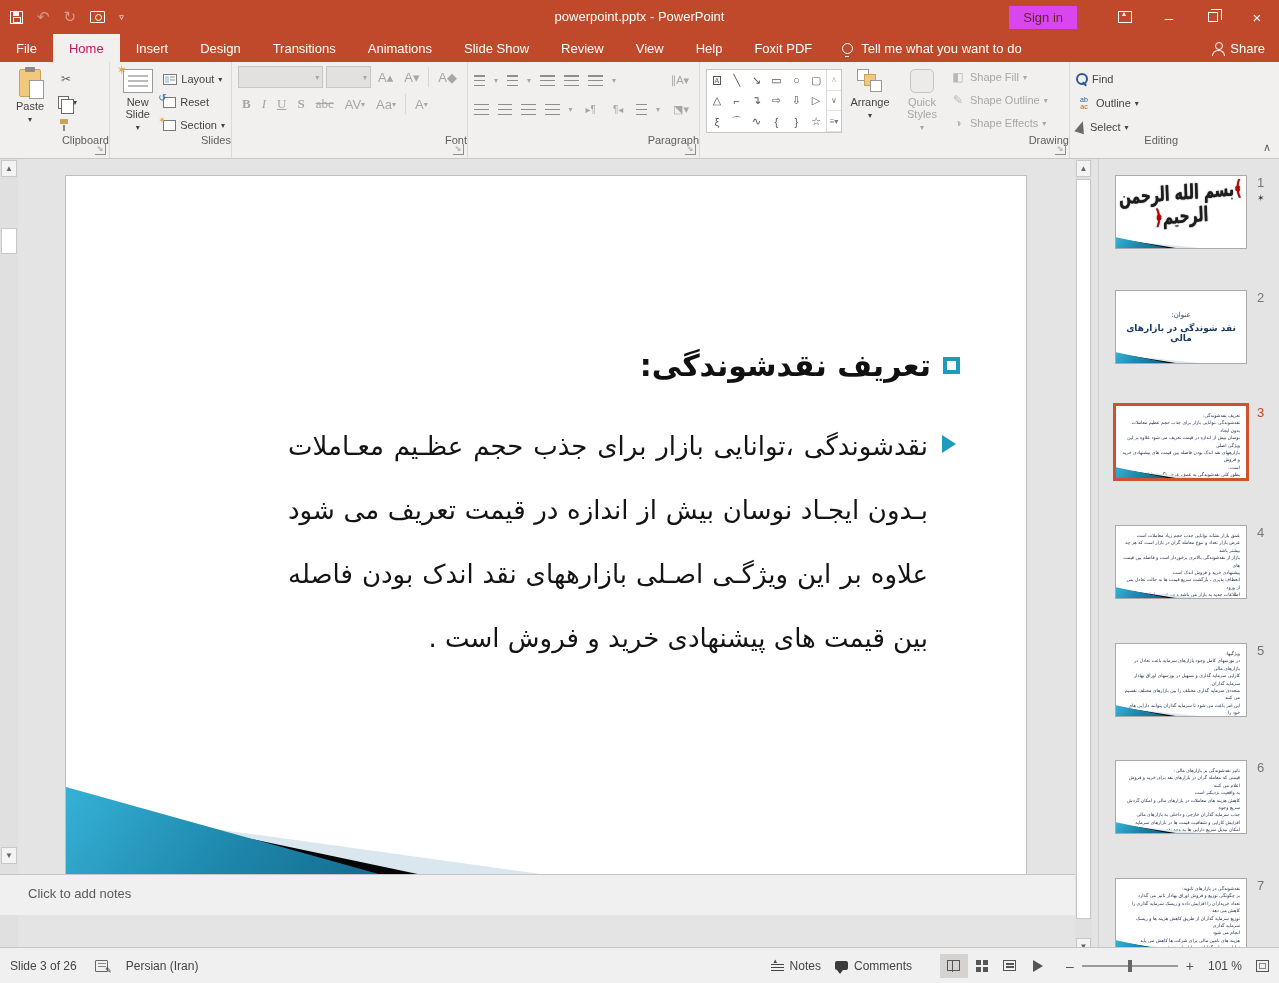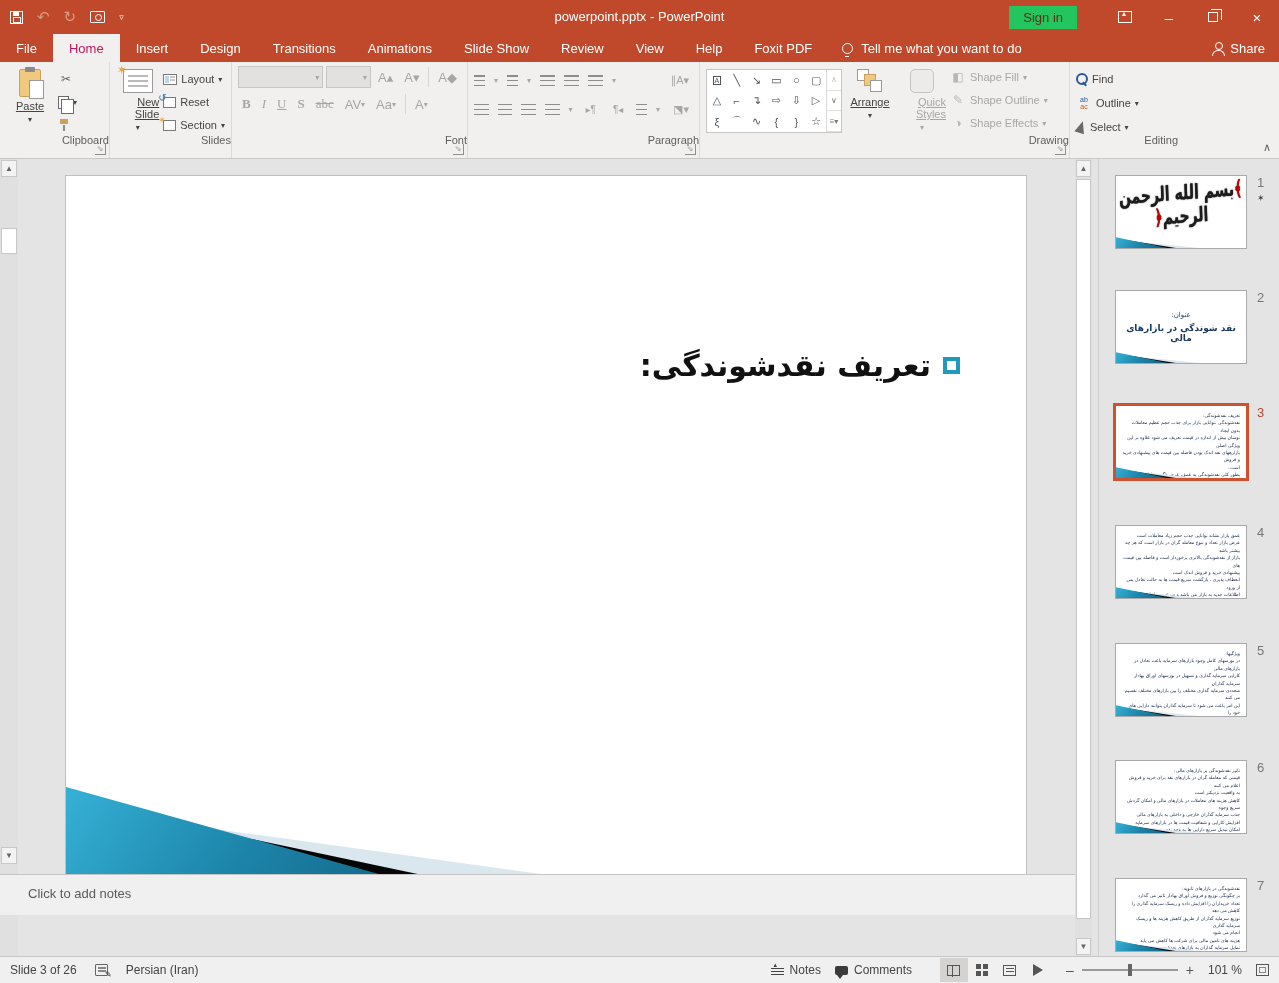--- a/index.html
+++ b/index.html
@@ -12,21 +12,21 @@
   .qat { position:absolute; left:10px; top:0; height:34px; display:flex; align-items:center; gap:14px; }
   .qat-icon { font-size:15px; color:#fff; cursor:default; }
   .qat-icon.faded { color:#DA9A86; }
   .save-ic { width:13px; height:13px; border:1.5px solid #fff; position:relative; }
   .save-ic:before { content:""; position:absolute; top:0; left:2px; width:6px; height:4px; background:#fff; }
   .save-ic:after { content:""; position:absolute; bottom:0; left:2px; width:6px; height:4px; border:1px solid #fff; }
   .present-ic { width:15px; height:12px; border:1.5px solid #fff; border-radius:1px; position:relative; }
   .present-ic:before { content:""; position:absolute; left:4px; top:2px; width:5px; height:5px; border:1.5px solid #fff; border-radius:50%; }
   .title-text { position:absolute; top:0; left:0; right:0; height:34px; text-align:center; line-height:34px; font-size:13px; color:#fff; }
   .tb-right { position:absolute; right:0; top:0; height:34px; display:flex; align-items:center; }
-  .signin-btn { background:#22c55e; color:#632A15; font-size:13px; padding:4px 14px; margin-right:26px; cursor:pointer; }
+  .signin-btn { background:#d946ef; color:#632A15; font-size:13px; padding:4px 14px; margin-right:26px; cursor:pointer; }
   .winbtn { width:44px; height:34px; display:flex; align-items:center; justify-content:center; color:#fff; font-size:15px; cursor:pointer; }
   .ribopt-ic { width:14px; height:12px; border:1.5px solid #fff; position:relative; }
   .ribopt-ic:before { content:"▴"; position:absolute; top:-3px; left:3px; font-size:8px; color:#fff; }
   .restore-ic { width:10px; height:10px; border:1.5px solid #fff; position:relative; }
   .restore-ic:before { content:""; position:absolute; top:-4px; left:2px; width:10px; height:10px; border-top:1.5px solid #fff; border-right:1.5px solid #fff; }
 
   
   #tabbar { position:absolute; top:34px; left:0; width:100%; height:28px; background:#C0492C; display:flex; align-items:stretch; color:#fff; }
   .tab { padding:0 16px; display:flex; align-items:center; font-size:13px; cursor:pointer; white-space:nowrap; }
   .tab.active { background:#F1F0EF; color:#be185d; }
@@ -37,21 +37,21 @@
   .person-ic { width:12px; height:12px; position:relative; }
   .person-ic:before { content:""; position:absolute; top:0; left:3px; width:6px; height:6px; border:1.5px solid #fff; border-radius:50%; }
   .person-ic:after { content:""; position:absolute; bottom:-2px; left:0; width:11px; height:5px; border:1.5px solid #fff; border-bottom:none; border-radius:6px 6px 0 0; }
 
   
   #ribbon { position:absolute; top:62px; left:0; width:100%; height:97px; background:#F1F0EF; border-bottom:1px solid #C9C7C5; display:flex; }
   .rgroup { position:relative; height:100%; border-right:1px solid #DCDAD8; padding:4px 6px 18px 6px; display:flex; gap:4px; }
   .rgroup-label { position:absolute; bottom:12px; left:0; right:0; text-align:right; font-size:11px; color:#605E5C; }
   .dlg { position:absolute; right:3px; bottom:3px; width:11px; height:11px; border-right:1px solid #908E8C; border-bottom:1px solid #908E8C; color:#908E8C; font-size:8px; line-height:9px; text-align:center; cursor:pointer; }
   .bigbtn { width:48px; display:flex; flex-direction:column; align-items:center; justify-content:flex-start; gap:3px; padding-top:3px; cursor:pointer; }
-  .bigbtn .blabel { font-size:11px; color:#444; text-align:right; line-height:12px;text-decoration:underline; }
+  .bigbtn .blabel { font-size:11px; color:#444; text-align:center; line-height:12px; }
   .bigbtn.disabled .blabel { color:#A8A6A4; }
   .caret { font-size:8px; color:#444; }
   .minicol { display:flex; flex-direction:column; justify-content:flex-start; gap:5px; padding-top:4px; }
   .minibtn { display:flex; align-items:center; gap:4px; font-size:11px; color:#444; height:18px; cursor:pointer; white-space:nowrap; }
   .minibtn .mic { font-size:12px; width:16px; text-align:center; }
   .disabled, .minibtn.disabled { color:#A8A6A4 !important; }
   
   .paste-ic { width:22px; height:28px; background:#F0C97E; border:1px solid #C9A35A; border-radius:2px; position:relative; }
   .paste-ic:before { content:""; position:absolute; top:-3px; left:5px; width:10px; height:5px; background:#8A8A8A; border-radius:1px; }
   .paste-ic:after { content:""; position:absolute; right:-4px; bottom:-3px; width:13px; height:17px; background:#fff; border:1px solid #9a9a9a; }
@@ -138,21 +138,21 @@
   .tstar { font-size:9px; color:#3a3a3a; display:block; margin-top:3px; }
   .thumb .deco { width:64%; height:15%; }
   .calli { position:absolute; top:12px; left:0; right:0; text-align:center; direction:rtl; font-family:"DejaVu Sans", sans-serif; font-weight:bold; font-size:14px; color:#1c1c1c; transform:scaleY(1.45) rotate(-3deg); text-shadow:0 0 1px #1c1c1c; }
   .calli .rd { color:#C00000; }
   .t2title { position:absolute; top:20px; left:0; right:0; direction:rtl; text-align:center; font-family:"DejaVu Sans", sans-serif; color:#17375E; }
   .t2title .l1 { font-size:7px; display:block; }
   .t2title .l2 { font-size:9px; font-weight:bold; display:block; margin-top:4px; }
   .tpreview { position:absolute; top:6px; right:6px; left:6px; direction:rtl; font-family:"DejaVu Sans", sans-serif; font-size:4.6px; line-height:7.4px; color:#17294A; white-space:pre-line; text-align:right; }
 
   
-  #statusbar { position:absolute; bottom:0; left:0; width:100%; height:27px; background:#F0F0F0; border-top:1px solid #C6C6C6; display:flex; align-items:center; color:#444; font-size:12px; }
+  #statusbar { position:absolute; bottom:0; left:0; width:100%; height:36px; background:#F0F0F0; border-top:1px solid #C6C6C6; display:flex; align-items:center; color:#444; font-size:12px; }
   .sb-left { display:flex; align-items:center; gap:18px; margin-left:10px; }
   .spell-ic { width:13px; height:12px; border:1px solid #666; border-radius:1px; position:relative; }
   .spell-ic:before { content:""; position:absolute; top:2px; left:2px; width:8px; height:1.5px; background:#888; box-shadow:0 3px 0 #888; }
   .spell-ic:after { content:"✎"; position:absolute; right:-5px; bottom:-4px; font-size:8px; color:#444; }
   .sb-right { margin-left:auto; display:flex; align-items:center; gap:14px; margin-right:10px; }
   .sb-item { display:flex; align-items:center; gap:6px; cursor:pointer; }
   .notes-ic { width:13px; height:10px; position:relative; }
   .notes-ic:before { content:"▴"; position:absolute; top:-4px; left:3px; font-size:7px; color:#444; }
   .notes-ic:after { content:""; position:absolute; bottom:0; left:0; width:13px; height:7px; background:repeating-linear-gradient(to bottom,#444 0 1.3px, transparent 1.3px 3px); }
   .comment-ic { width:13px; height:9px; background:#3B3B3B; border-radius:2px; position:relative; }
@@ -446,20 +446,24 @@
       <div class="sbtn" style="top:711px; background:transparent; border:none; font-size:9px">⏶⏶</div>
       <div class="sbtn" style="top:731px; background:transparent; border:none; font-size:9px">⏷⏷</div>
     </div>
 
     <div id="slide" dir="rtl">
       <div class="slide-title">
         <span class="sq-bullet"></span>
         <span>تعریف نقدشوندگی:</span>
       </div>
       <div class="slide-body">
+        <div class="spara">
+          <span class="tri-bullet"></span>
+          <span>نقدشوندگی ،توانایی بازار  برای جذب حجم عظـیم معـاملات بـدون ایجـاد نوسان بیش از اندازه در قیمت تعریف می شود علاوه بر این ویژگـی اصـلی بازارههای نقد اندک بودن فاصله بین قیمت های پیشنهادی خرید و فروش است .</span>
+        </div>
       </div>
       <div class="deco">
         <i class="pale"></i>
           <i class="black"></i>
           <i class="teal"></i>
       </div>
     </div>
 
     <div id="notespane">
       <div class="notes-ph">Click to add notes</div>

